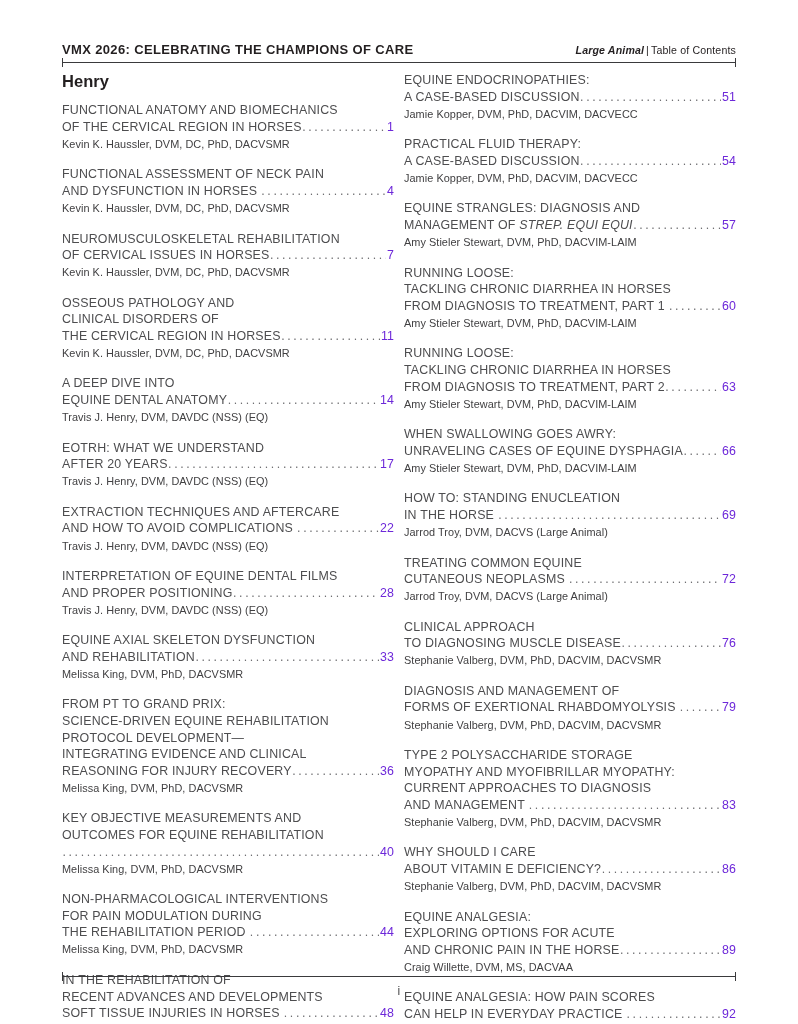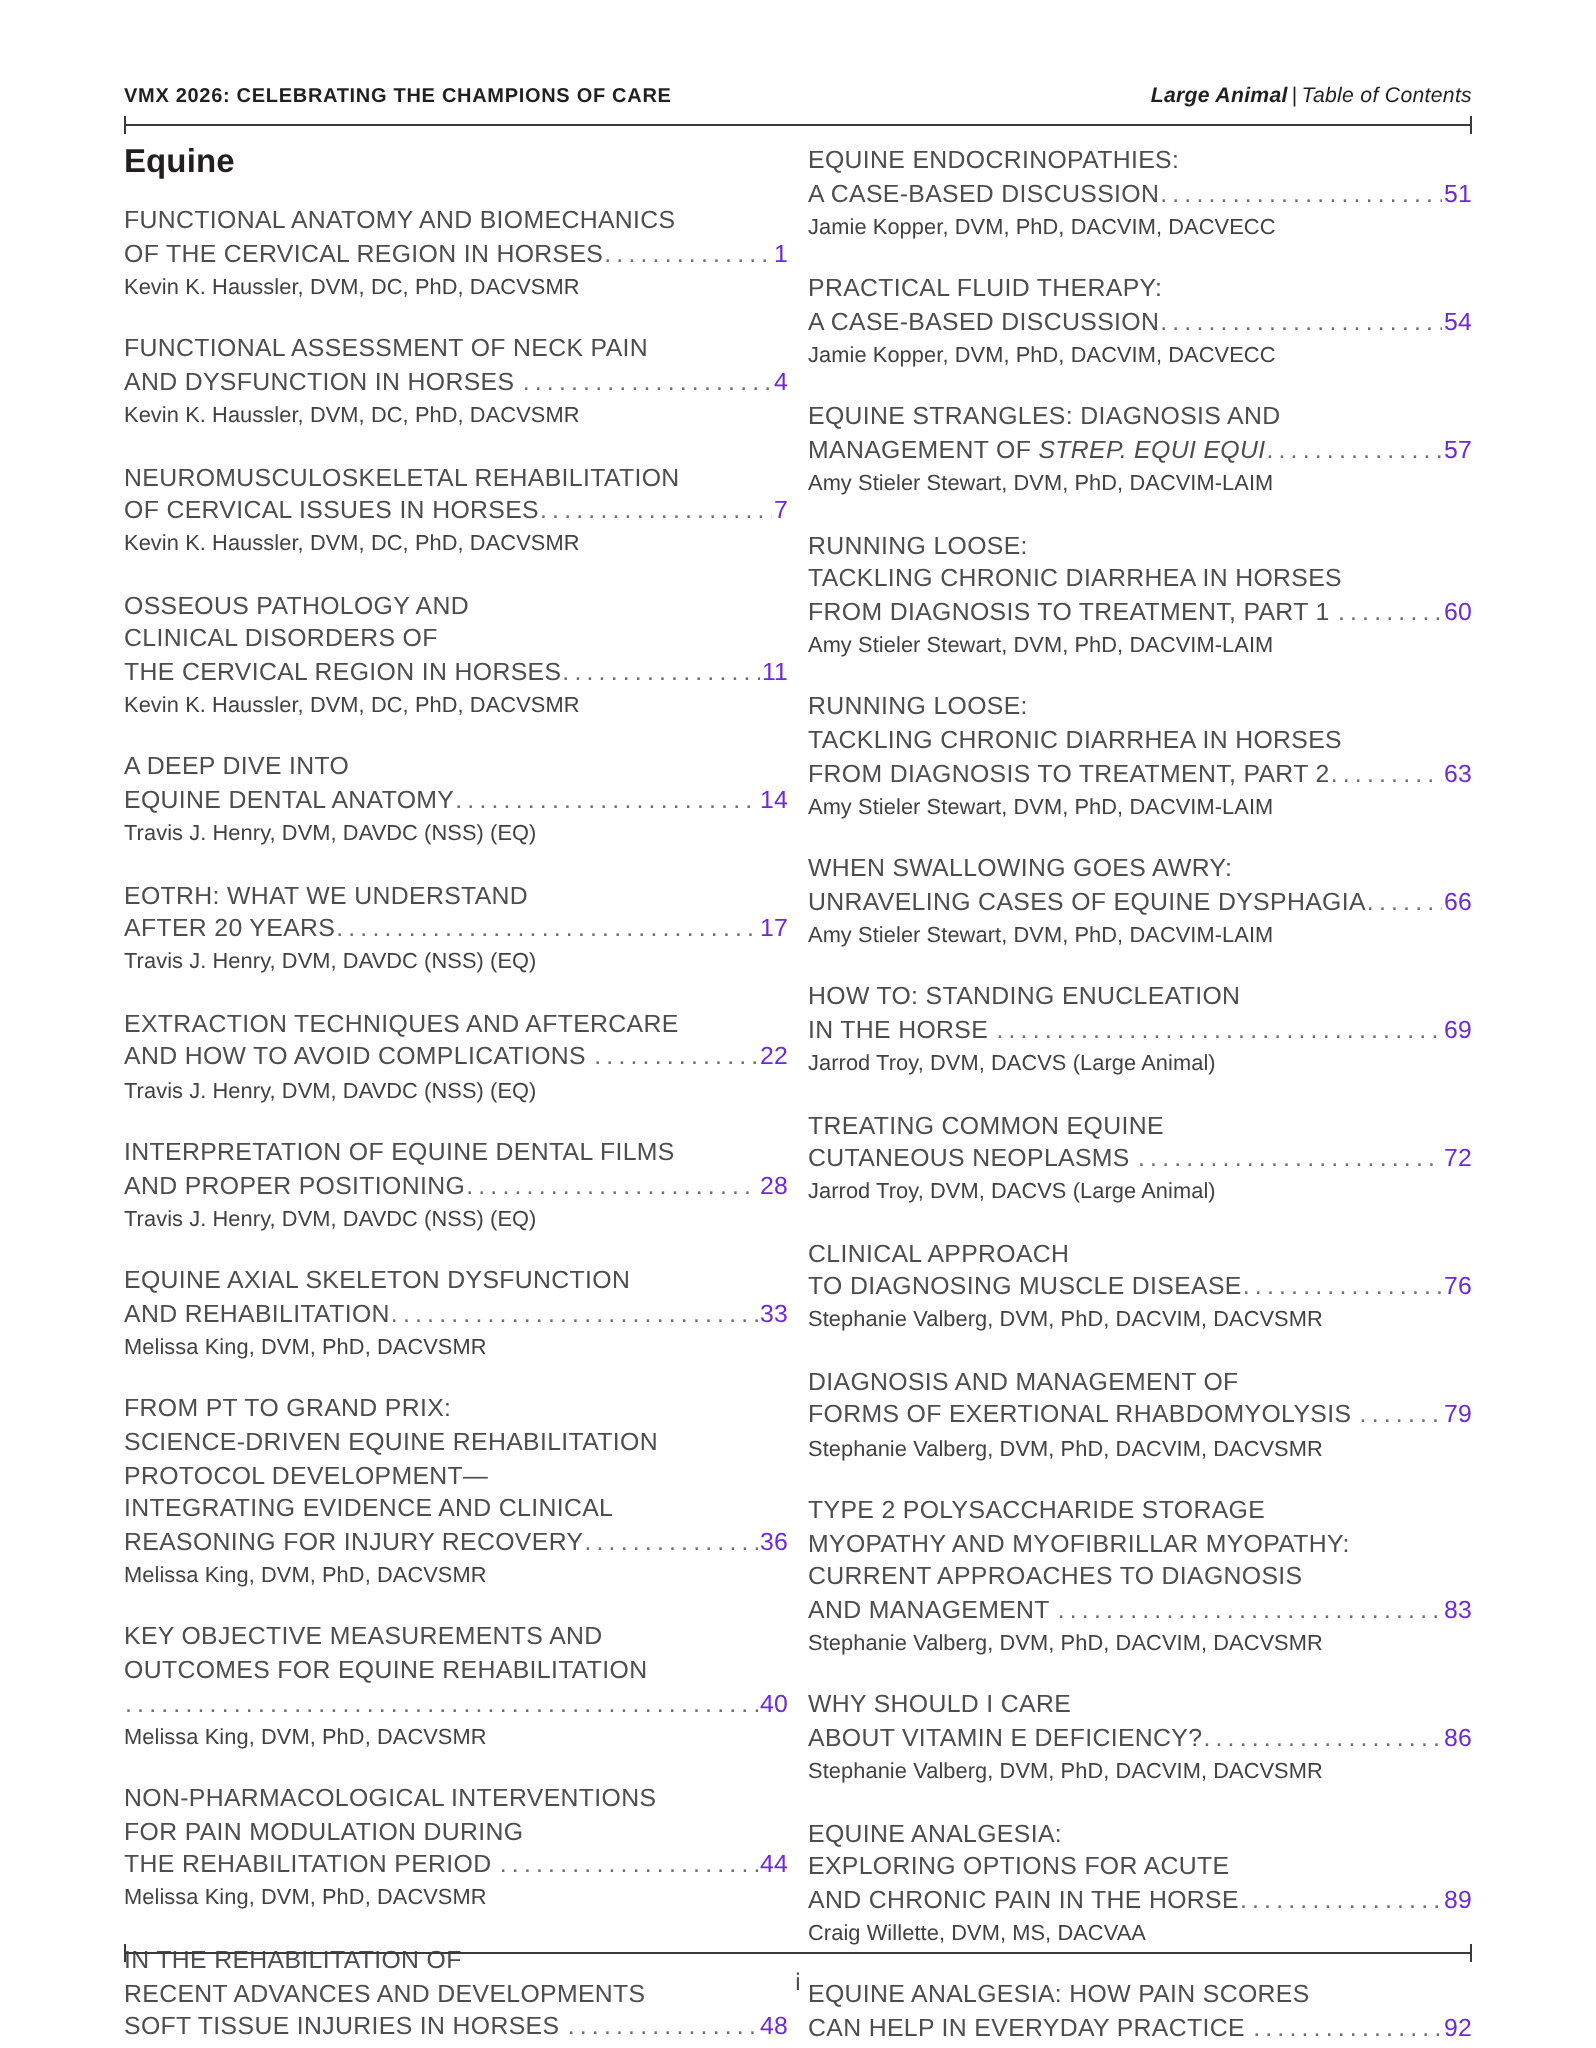--- a/index.html
+++ b/index.html
@@ -31,35 +31,35 @@
     right: 62px;
     top: 42px;
     height: 16px;
     display: flex;
     align-items: baseline;
     justify-content: space-between;
     white-space: nowrap;
   }
 
   .runhead-left {
-    font-size: 10px;
+    font-size: 13px;
     font-weight: bold;
     letter-spacing: 0.35px;
     color: #231f20;
     text-transform: uppercase;
   }
 
   .runhead-right {
     font-size: 10.6px;
     color: #231f20;
     letter-spacing: 0.15px;
   }
   .runhead-right .rh-bold { font-weight: bold; font-style: italic; }
   .runhead-right .rh-sep  { font-weight: normal; padding: 0 2px; }
-  .runhead-right .rh-ital { font-style: italic; }
+  .runhead-right .rh-ital { }
 
   
   .rule {
     position: absolute;
     left: 62px;
     right: 62px;
     height: 9px;
   }
   .rule .rule-line {
     position: absolute;
@@ -182,21 +182,21 @@
   </div>
 
   <div class="rule rule-top">
     <div class="tick tick-left"></div>
     <div class="rule-line"></div>
     <div class="tick tick-right"></div>
   </div>
 
   <div class="columns">
     <div class="col col-left">
-      <h1 class="section-title">Equine</h1>
+      <h1 class="section-title">Henry</h1>
       <div id="left-entries">
           <div class="entry">
             <div class="entry-title">
               <div>FUNCTIONAL ANATOMY AND BIOMECHANICS</div>
               <div class="title-lastline">
                 <span class="tl-text">OF THE CERVICAL REGION IN HORSES</span>
                 <span class="leader">........................................................................................................................</span>
                 <span class="pageno">1</span>
               </div>
             </div>

